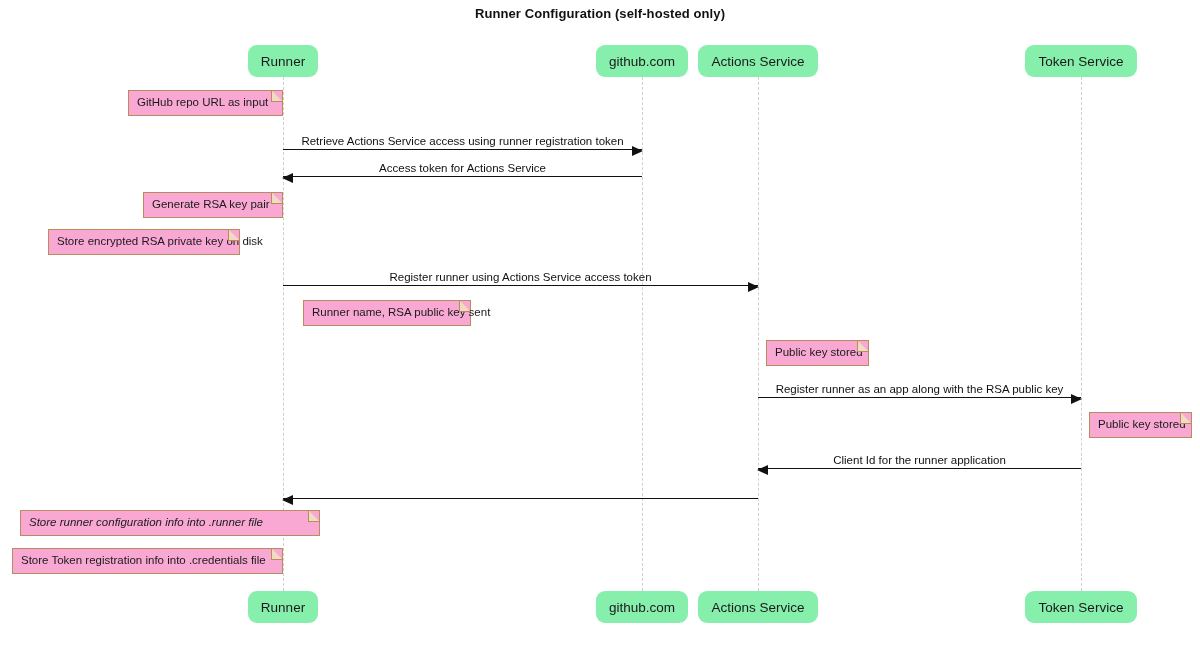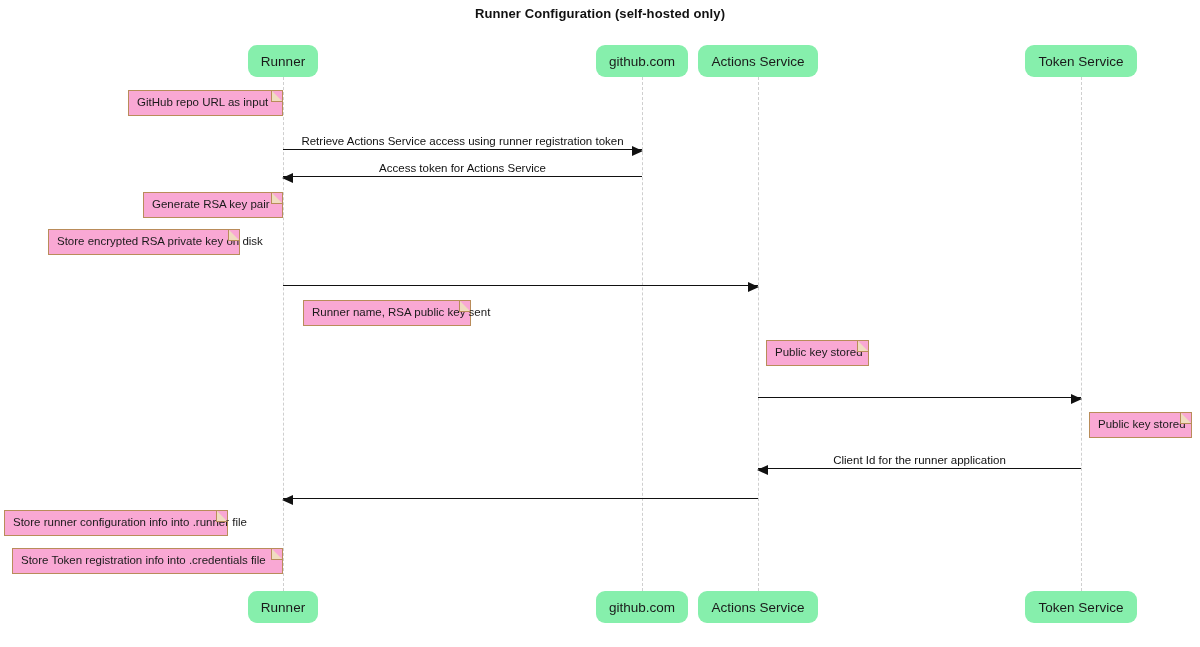--- a/index.html
+++ b/index.html
@@ -166,45 +166,47 @@
   </div>
   <div class="note" style="left:303px; top:300px; width:168px;">
     <span>Runner name, RSA public key sent</span>
   </div>
   <div class="note" style="left:766px; top:340px; width:103px;">
     <span>Public key stored</span>
   </div>
   <div class="note" style="left:1089px; top:412px; width:103px;">
     <span>Public key stored</span>
   </div>
-  <div class="note" style="left:4px; top:510px; width:224px;">
+  <div class="note" style="left:20px; top:510px; width:300px;font-style:italic;">
     <span>Store runner configuration info into .runner file</span>
   </div>
   <div class="note" style="left:12px; top:548px; width:271px;">
     <span>Store Token registration info into .credentials file</span>
   </div>
 
   <div class="message arrow-right" style="left:283px; top:130px; width:359px;">
     <div class="msg-label">Retrieve Actions Service access using runner registration token</div>
     <div class="msg-line"></div>
     <div class="arrowhead"></div>
   </div>
 
   <div class="message arrow-left" style="left:283px; top:157px; width:359px;">
     <div class="msg-label">Access token for Actions Service</div>
     <div class="msg-line"></div>
     <div class="arrowhead"></div>
   </div>
 
   <div class="message arrow-right" style="left:283px; top:266px; width:475px;">
+    <div class="msg-label">Register runner using Actions Service access token</div>
     <div class="msg-line"></div>
     <div class="arrowhead"></div>
   </div>
 
   <div class="message arrow-right" style="left:758px; top:378px; width:323px;">
+    <div class="msg-label">Register runner as an app along with the RSA public key</div>
     <div class="msg-line"></div>
     <div class="arrowhead"></div>
   </div>
 
   <div class="message arrow-left" style="left:758px; top:449px; width:323px;">
     <div class="msg-label">Client Id for the runner application</div>
     <div class="msg-line"></div>
     <div class="arrowhead"></div>
   </div>
 

